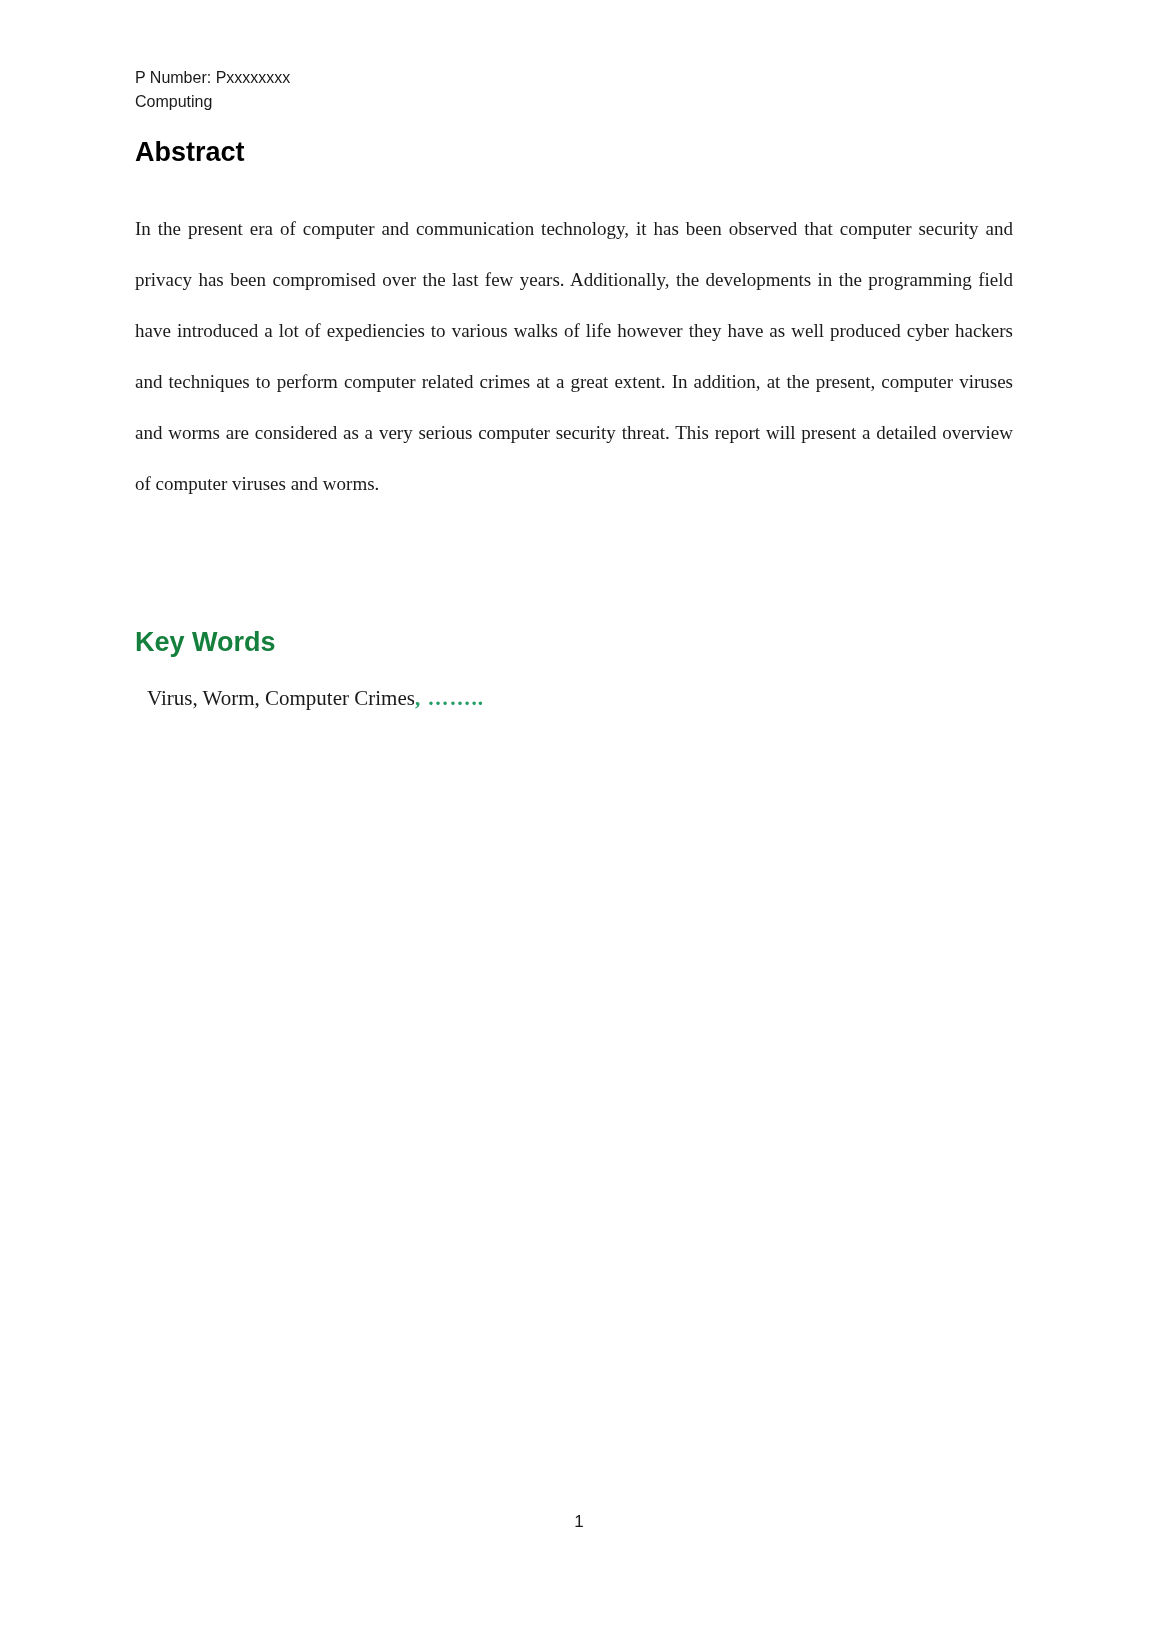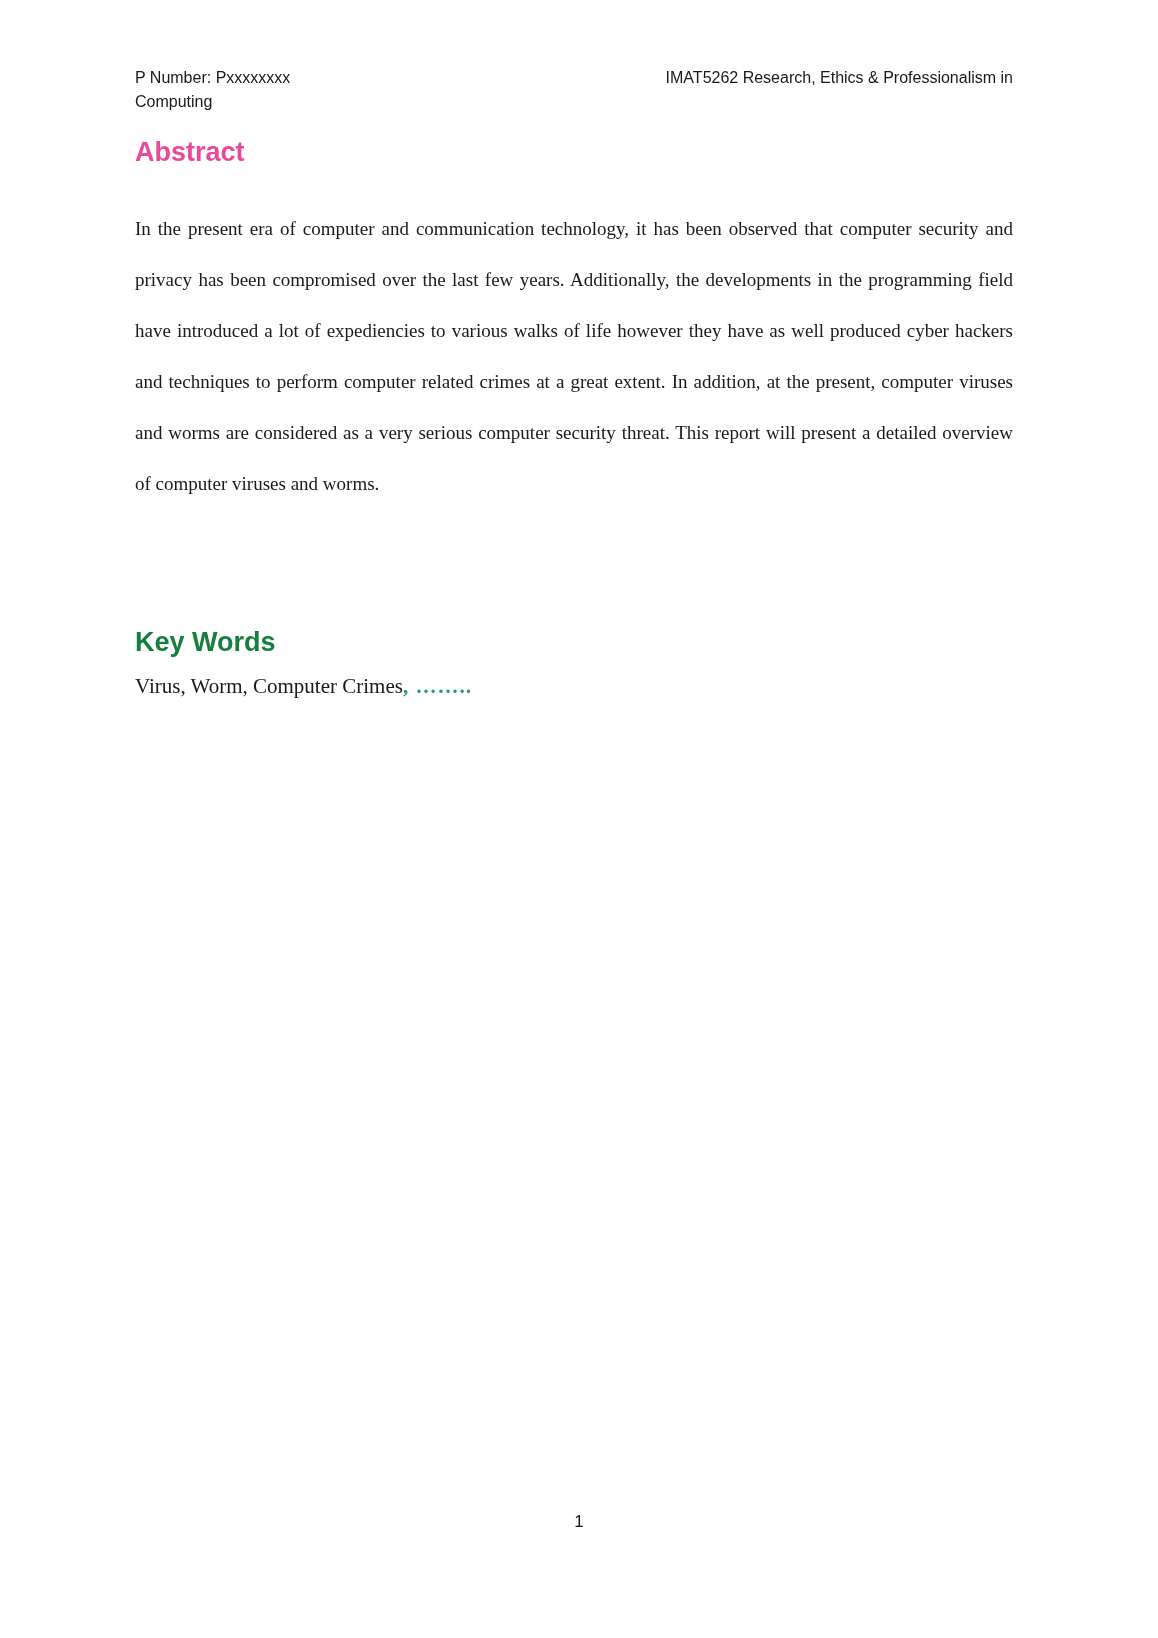--- a/index.html
+++ b/index.html
@@ -50,21 +50,21 @@
     font-size: 19px;
     line-height: 51px;
     text-align: justify;
     color: #1a1a1a;
   }
   .keywords-line {
     position: absolute;
     left: 135px;
     top: 671px;
     width: 878px;
-    margin: 0;
+    margin: 12px;
     font-size: 21px;
     line-height: 30px;
     color: #1a1a1a;
   }
   .keywords-green {
     font-weight: bold;
     letter-spacing: 1px;
   }
   .page-footer {
     position: absolute;
@@ -78,26 +78,25 @@
   }
 </style>
 </head>
 <body>
 
 <div class="page">
 
   <div class="header">
     <div class="header-line1">
       <span>P Number: Pxxxxxxxx</span>
-      <span>IMAT5262 Research, Ethics &amp; Professionalism in</span>
     </div>
     <div class="header-line2">Computing</div>
   </div>
 
-  <h1 class="doc-heading" id="abstract-heading" style="color: #ec4899;">Abstract</h1>
+  <h1 class="doc-heading" id="abstract-heading" style="color: #000000;">Abstract</h1>
 
   <p class="body-paragraph">In the present era of computer and communication technology, it has been observed that computer security and privacy has been compromised over the last few years. Additionally, the developments in the programming field have introduced a lot of expediencies to various walks of life however they have as well produced cyber hackers and techniques to perform computer related crimes at a great extent. In addition, at the present, computer viruses and worms are considered as a very serious computer security threat. This report will present a detailed overview of computer viruses and worms.</p>
 
   <h1 class="doc-heading" id="keywords-heading" style="color: #15803d;">Key Words</h1>
 
   <p class="keywords-line">
     <span>Virus, Worm, Computer Crimes</span><span class="keywords-green" style="color: rgb(31, 157, 99);">, ……..</span>
   </p>
 
   <div class="page-footer">1</div>

